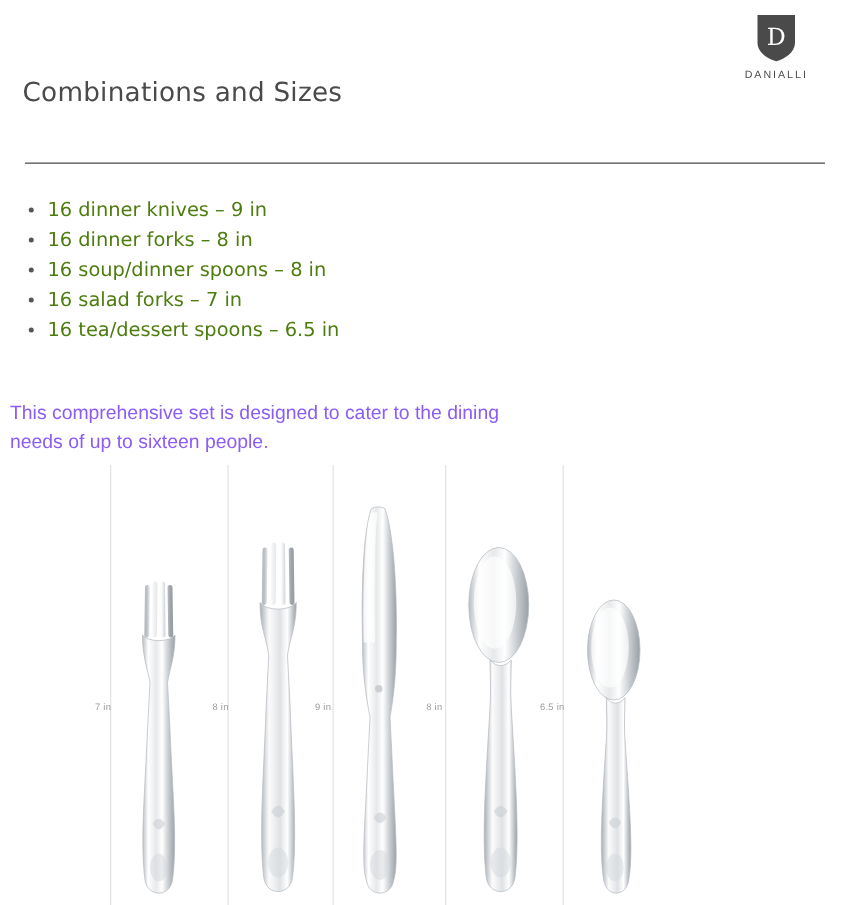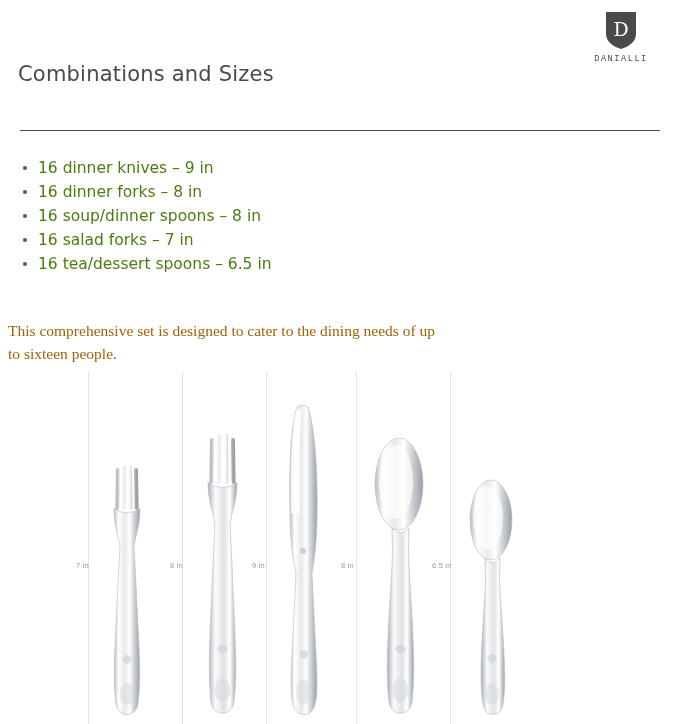--- a/index.html
+++ b/index.html
@@ -28,21 +28,21 @@
     width: 34px;
     height: 40px;
     margin: 0 auto;
     display: block;
   }
   .brand-name {
     margin-top: 4px;
     font-size: 8.5px;
     letter-spacing: 1.6px;
     color: #4a4a4a;
-    font-family: Liberation Mono, monospace;
+    font-family: Liberation Sans, sans-serif;
   }
 
   
   .page-title {
     position: absolute;
     left: 18px;
     top: 62px;
     font-size: 21px;
     font-weight: 400;
     color: #4a4a4a;
@@ -88,22 +88,22 @@
   }
 
   
   .summary {
     position: absolute;
     left: 8px;
     top: 303px;
     width: 430px;
     font-size: 15.5px;
     line-height: 23px;
-    color: #a16207;
-    font-family: Liberation Serif, serif;
+    color: #8b5cf6;
+    font-family: Liberation Sans, sans-serif;
     font-weight: 300;
   }
 
   
   .figure {
     position: absolute;
     left: 0;
     top: 372px;
     width: 551px;
     height: 352px;

